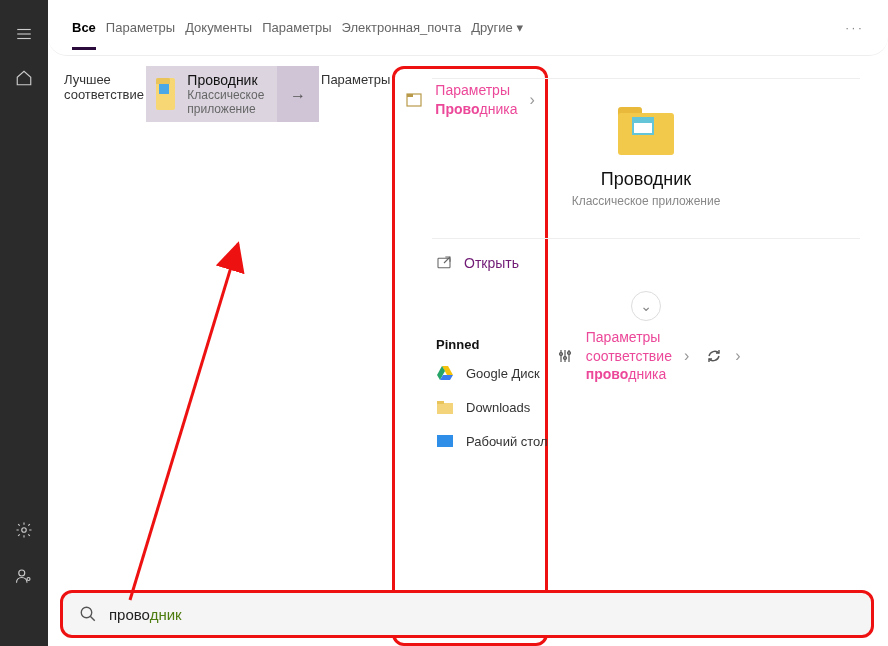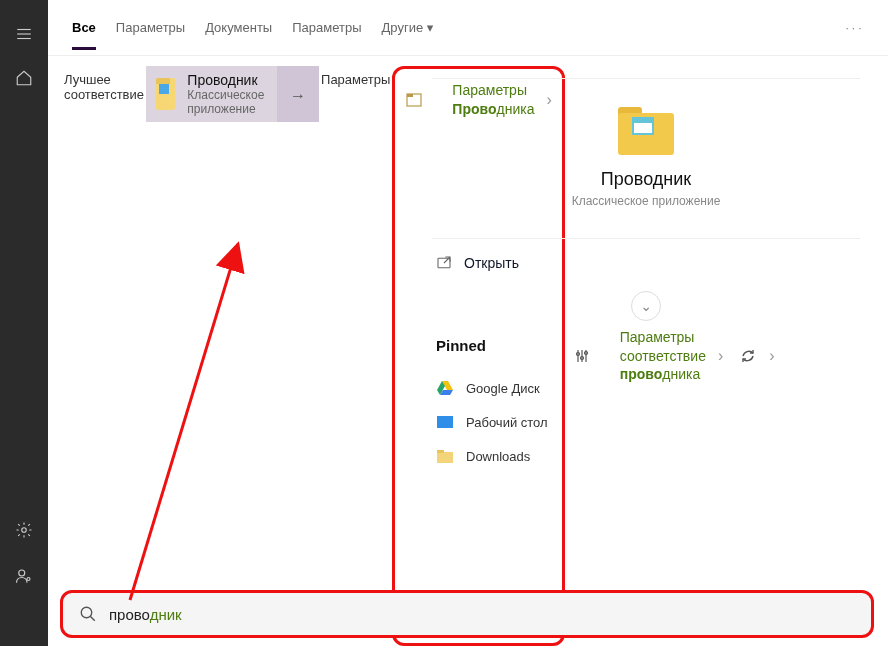--- a/index.html
+++ b/index.html
@@ -6,21 +6,21 @@
     body { width: 888px; height: 646px; background: #fff; position: relative; overflow: hidden; }
 
     .taskbar { position: absolute; left: 0; top: 0; width: 48px; height: 646px; background: #2b2b2b; display: flex; flex-direction: column; align-items: center; }
     .taskbar-top { display: flex; flex-direction: column; align-items: center; gap: 20px; padding-top: 22px; }
     .taskbar-bottom { position: absolute; bottom: 58px; display: flex; flex-direction: column; align-items: center; gap: 22px; }
     .tb-icon { width: 24px; height: 24px; display: flex; align-items: center; justify-content: center; color: #ccc; }
     .tb-icon svg { width: 18px; height: 18px; fill: none; stroke: #ccc; stroke-width: 1.5; }
 
     .main { position: absolute; left: 48px; top: 0; right: 0; bottom: 0; background: #fff; display: flex; flex-direction: column; }
 
-    .tabs { display: flex; align-items: center; height: 56px; padding: 0 24px; gap: 20px; border-bottom: 1px solid #eee; font-size: 13px; color: #666; }
+    .tabs { display: flex; align-items: center; height: 56px; padding: 0 24px; gap: 10px; border-bottom: 1px solid #eee; font-size: 13px; color: #666; border-radius: 19px; }
     .tab { padding: 6px 0; color: #666; cursor: pointer; }
     .tab.active { color: #000; font-weight: 600; border-bottom: 3px solid #2b0b3b; padding-bottom: 12px; margin-top: 9px; }
     .tabs-spacer { flex: 1; }
     .tabs .more { letter-spacing: 2px; color: #888; }
 
     .content { flex: 1; display: flex; }
 
     .left-col { width: 350px; padding: 10px 14px 0 14px; display: flex; }
     .section-title { font-size: 13px; color: #333; margin: 6px 2px 8px 2px; }
     .best-match { display: flex; align-items: center; background: #dcd5e0; height: 56px; }
@@ -28,42 +28,42 @@
     .bm-icon { width: 32px; height: 32px; background: #f6d774; border-radius: 2px; position: relative; }
     .bm-icon::before { content: ""; position: absolute; top: 0; left: 0; width: 14px; height: 6px; background: #e8c45a; border-radius: 2px 2px 0 0; }
     .bm-icon::after { content: ""; position: absolute; top: 6px; left: 3px; width: 10px; height: 10px; background: #4aa8e8; }
     .bm-text { display: flex; flex-direction: column; }
     .bm-title { font-size: 14px; color: #111; }
     .bm-sub { font-size: 12px; color: #666; }
     .bm-arrow { width: 42px; height: 56px; background: #cfc5d6; display: flex; align-items: center; justify-content: center; color: #555; }
 
     .param-item { display: flex; align-items: center; padding: 10px 8px; gap: 12px; position: relative; cursor: pointer; }
     .param-item .picon { width: 18px; height: 18px; display: flex; align-items: center; justify-content: center; }
-    .param-item .ptext { flex: 1; font-size: 14px; color: #4d7c0f; line-height: 1.35; margin-left: 17px; }
+    .param-item .ptext { flex: 1; font-size: 14px; color: #ec4899; line-height: 1.35; }
     .param-item .chev { color: #999; font-size: 16px; }
 
     .highlight-box { border: 3px solid #e11; border-radius: 12px; padding: 2px; }
 
     .right-col { flex: 1; padding: 22px 28px 0 34px; }
     .preview-card { border-top: 1px solid #eee; padding-top: 28px; display: flex; flex-direction: column; align-items: center; }
     .big-icon { width: 56px; height: 48px; position: relative; margin-bottom: 14px; }
     .big-folder-back { position: absolute; bottom: 0; width: 56px; height: 42px; background: #f3c94b; border-radius: 3px; }
     .big-folder-tab { position: absolute; top: 0; left: 0; width: 24px; height: 10px; background: #e8b93a; border-radius: 3px 3px 0 0; }
     .big-window { position: absolute; top: 10px; left: 14px; width: 22px; height: 18px; background: #fff; border: 2px solid #64c4d8; }
     .big-window::before { content: ""; position: absolute; top: 0; left: 0; right: 0; height: 4px; background: #64c4d8; }
     .preview-title { font-size: 18px; color: #111; margin-bottom: 4px; }
     .preview-sub { font-size: 12px; color: #888; margin-bottom: 30px; }
     .divider { width: 100%; height: 1px; background: #eee; }
 
-    .open-row { display: flex; align-items: center; gap: 12px; padding: 16px 4px; font-size: 14px; color: #0f172a; }
+    .open-row { display: flex; align-items: center; gap: 12px; padding: 16px 4px; font-size: 14px; color: #701a75; }
     .open-row svg { width: 16px; height: 16px; stroke: #666; fill: none; stroke-width: 1.6; }
 
     .expand-btn { width: 30px; height: 30px; border: 1px solid #ddd; border-radius: 50%; display: flex; align-items: center; justify-content: center; margin: 4px auto 16px auto; color: #888; font-size: 14px; }
 
-    .pinned-title { font-size: 15px; font-weight: 600; color: #111; margin-bottom: 21px; padding-left: 4px; }
+    .pinned-title { font-size: 13px; font-weight: 600; color: #111; margin-bottom: 8px; padding-left: 4px; }
     .pinned-list { display: flex; flex-direction: column; gap: 8px; }
     .pitem { display: flex; align-items: center; gap: 12px; padding: 4px; font-size: 13px; color: #333; }
     .picon-box { width: 18px; height: 18px; display: flex; align-items: center; justify-content: center; }
 
     .searchbar { position: absolute; left: 60px; right: 14px; bottom: 8px; height: 48px; background: #f5f5f5; display: flex; align-items: center; padding: 0 16px; gap: 12px; }
     .searchbar.highlight-box { border-radius: 12px; }
     .searchbar svg { width: 18px; height: 18px; stroke: #555; fill: none; stroke-width: 1.8; }
     .search-text { font-size: 15px; color: #222; }
     .search-ghost { color: #4d7c0f; }
 
@@ -104,20 +104,21 @@
     </div>
   </div>
 </div>
 
 <div class="main">
   <div class="tabs">
     <div class="tab active">Все</div>
     <div class="tab">Параметры</div>
     <div class="tab">Документы</div>
     <div class="tab">Параметры</div>
+    <div class="tab">Электронная_почта</div>
     <div class="tab"><span>Другие</span> ▾</div>
     <div class="tabs-spacer"></div>
     <div class="more">···</div>
   </div>
 
   <div class="content">
     <div class="left-col">
       <div class="section-title">Лучшее соответствие</div>
 
       <div class="best-match">
@@ -204,34 +205,34 @@
             <svg width="16" height="14" viewBox="0 0 16 14">
                 <polygon points="5,0 11,0 16,9 10,9" fill="#f4c20d"></polygon>
                 <polygon points="5,0 0,9 3,14 8,5" fill="#27a568"></polygon>
                 <polygon points="3,14 13,14 16,9 6,9" fill="#3b7ded"></polygon>
               </svg>
           </div>
           <span>Google Диск</span>
         </div>
         <div class="pitem">
           <div class="picon-box">
-            <svg width="16" height="12" viewBox="0 0 16 12">
-                <rect width="16" height="12" fill="#2f8fe8"></rect>
-              </svg>
-          </div>
-          <span>Рабочий стол</span>
-        </div>
-        <div class="pitem">
-          <div class="picon-box">
             <svg width="16" height="13" viewBox="0 0 16 13">
                 <rect y="2" width="16" height="11" fill="#f3d47a"></rect>
                 <rect width="7" height="3" fill="#e8c45a"></rect>
               </svg>
           </div>
           <span>Downloads</span>
+        </div>
+        <div class="pitem">
+          <div class="picon-box">
+            <svg width="16" height="12" viewBox="0 0 16 12">
+                <rect width="16" height="12" fill="#2f8fe8"></rect>
+              </svg>
+          </div>
+          <span>Рабочий стол</span>
         </div>
       </div>
     </div>
   </div>
 </div>
 
 <div class="searchbar highlight-box">
   <svg viewBox="0 0 24 24">
       <circle cx="10" cy="10" r="7"></circle>
       <line x1="21" y1="21" x2="15" y2="15"></line>

